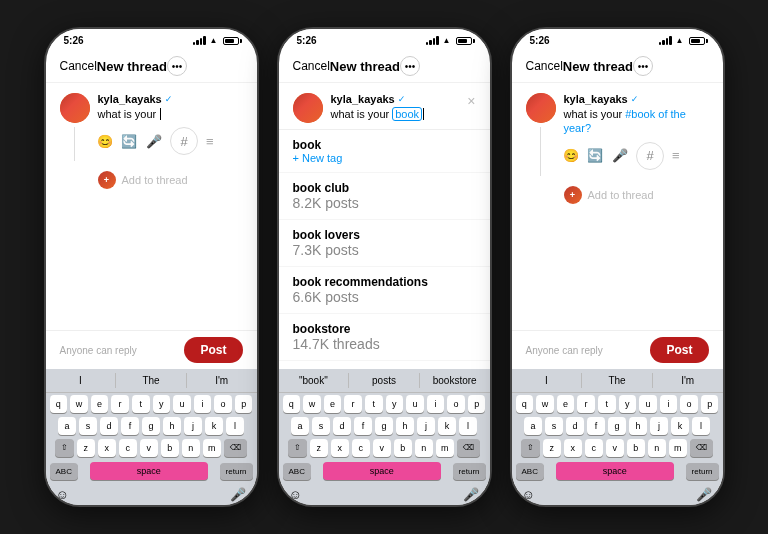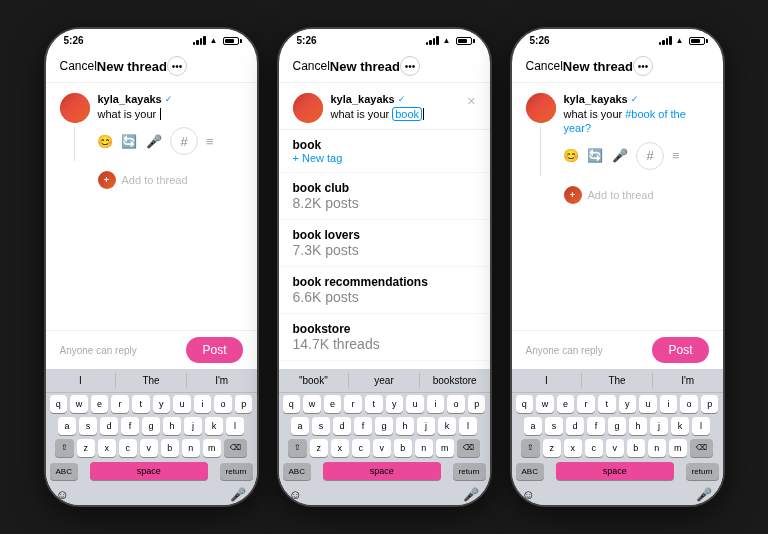--- a/index.html
+++ b/index.html
@@ -288,27 +288,27 @@
       display: flex;
       justify-content: space-between;
       align-items: center;
       flex-shrink: 0;
     }
     .anyone-reply {
       font-size: 10px;
       color: #aaa;
     }
     .post-button {
-      background: #ec4899;
+      background: #b91c1c;
       color: #fff;
       border: none;
       border-radius: 18px;
       padding: 6px 16px;
       font-size: 12px;
-      font-weight: 400;
+      font-weight: 700;
     }
 
     
     .keyboard {
       background: #d1d5db;
       flex-shrink: 0;
     }
 
     .keyboard-suggestions {
       display: flex;
@@ -557,21 +557,21 @@
       <div class="suggestion-item">
         <div class="suggestion-main">bookstore</div>
         <div class="suggestion-sub">14.7K threads</div>
       </div>
     </div>
   </div>
 
   <div class="keyboard">
     <div class="keyboard-suggestions">
       <span>"book"</span>
-      <span>year</span>
+      <span>posts</span>
       <span>bookstore</span>
     </div>
     <div class="keyboard-row">
       <div class="key">q</div>
       <div class="key">w</div>
       <div class="key">e</div>
       <div class="key">r</div>
       <div class="key">t</div>
       <div class="key">y</div>
       <div class="key">u</div>

